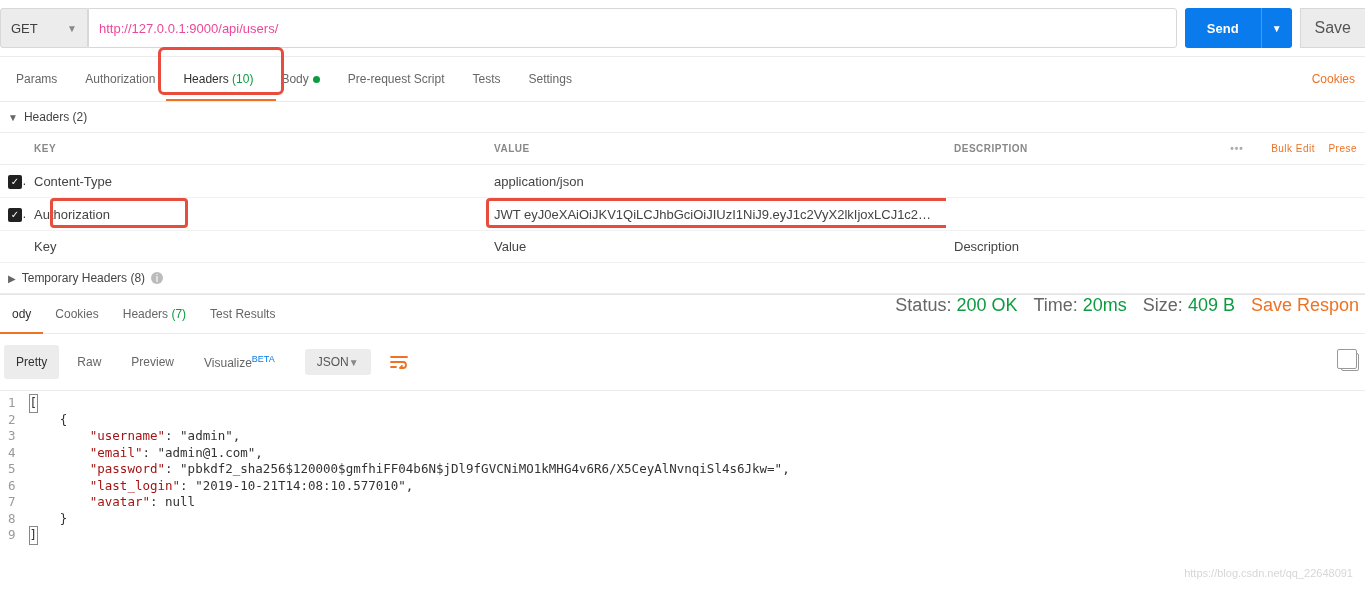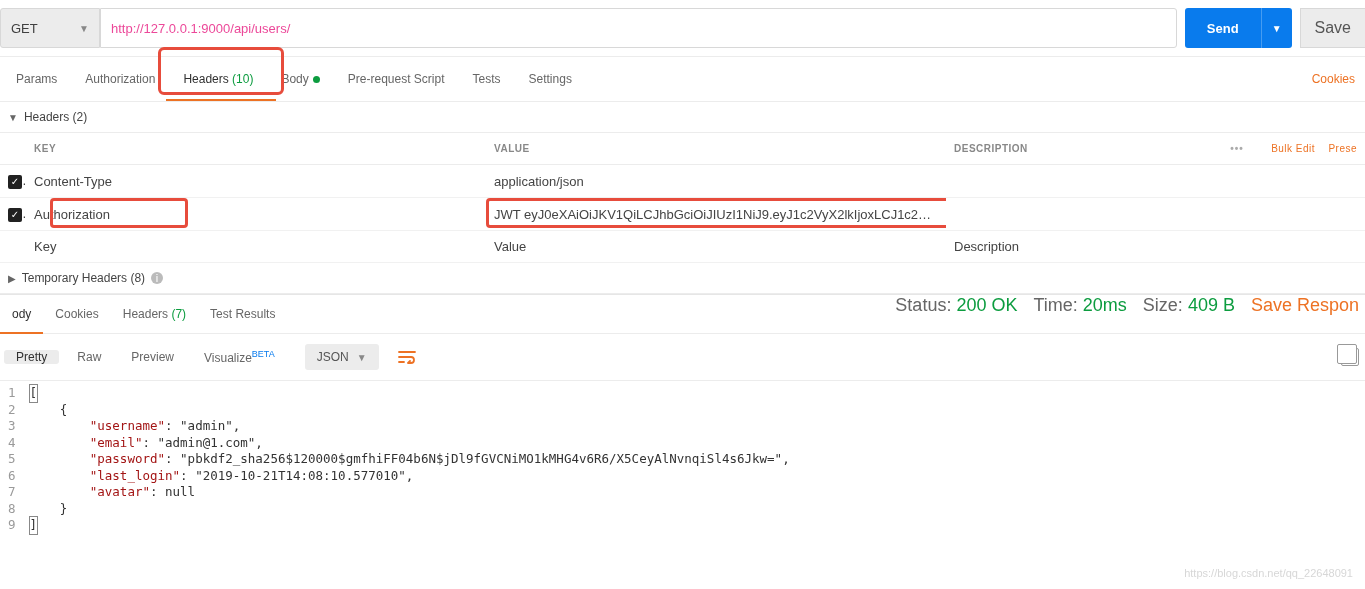--- a/index.html
+++ b/index.html
@@ -1,18 +1,18 @@
 <!DOCTYPE html>
 <html><head>
 <meta charset="utf-8">
 <style>
   * { box-sizing: border-box; margin: 0; padding: 0; }
   body { font-family: -apple-system, BlinkMacSystemFont, "Segoe UI", Helvetica, Arial, sans-serif; font-size: 12px; color: #505050; background: #fff; width: 1365px; }
   .url-bar { display: flex; align-items: stretch; padding: 8px 0; border-bottom: 1px solid #ececec; gap: 8px; }
-  .method-select { display:flex; align-items:center; justify-content:space-between; width:100px; padding:0 10px; background:#ececec; border:1px solid #d8d8d8; border-radius:3px 0 0 3px; font-size:13px; color:#404040; }
+  .method-select { display:flex; align-items:center; justify-content:space-between; width:88px; padding:0 10px; background:#ececec; border:1px solid #d8d8d8; border-radius:3px 0 0 3px; font-size:13px; color:#404040; }
   .method-select .chev { color:#888; font-size:10px; }
   .url-input { flex:1; border:1px solid #d8d8d8; border-radius:0 3px 3px 0; padding:0 10px; font-size:13px; color:#ec4899; display:flex; align-items:center; margin-left:-8px; }
   .send-btn { display:flex; align-items:stretch; }
   .send-main { background:#097bed; color:#fff; font-weight:600; font-size:13px; padding:0 22px; display:flex; align-items:center; border-radius:3px 0 0 3px; }
   .send-drop { background:#097bed; color:#fff; padding:0 10px; display:flex; align-items:center; border-left:1px solid rgba(255,255,255,.25); border-radius:0 3px 3px 0; font-size:10px;}
   .save-btn { background:#ececec; border:1px solid #d8d8d8; padding:0 14px; display:flex; align-items:center; color:#555; font-size:16px; margin-right:-1px;}
   .url-bar > * { height:40px; }
 
   .req-tabs { display:flex; align-items:center; padding:0 2px; border-bottom:1px solid #ececec; position:relative;justify-content:flex-end; }
   .req-tab { padding:15px 14px; font-size:12px; color:#666; cursor:pointer; position:relative; }
@@ -44,24 +44,24 @@
   .resp-tabs { display:flex; align-items:flex-start; border-top:1px solid #e6e6e6; border-bottom:1px solid #ececec; padding:0 0 0 0; }
   .resp-tab { padding:12px 12px; font-size:12px; color:#666; }
   .resp-tab.active { color:#303030; position:relative; }
   .resp-tab.active::after { content:""; position:absolute; left:0; right:0; bottom:-1px; height:2px; background:#ed7224;}
   .resp-tab .count { color:#0c9c3f; }
   .resp-meta { margin-left:auto; display:flex; align-items:center; gap:16px; padding-right:6px; font-size:18px; color:#666;}
   .resp-meta .val { color:#0c9c3f; }
   .resp-meta .save-resp { color:#ed7224; }
 
   .body-toolbar { display:flex; align-items:center; gap:6px; padding:10px 4px; border-bottom:1px solid #ececec; }
-  .pill { padding:0 12px; border-radius:3px; font-size:12px; color:#666; }
+  .pill { padding:10px 12px; border-radius:3px; font-size:12px; color:#666; }
   .pill.active { background:#ececec; color:#303030; }
   .pill .beta { color:#097bed; font-size:9px; vertical-align:super; }
-  .json-select { display:flex; align-items:center; gap:8px; padding:6px 12px; background:#ececec; border-radius:3px; font-size:12px; color:#555; margin-left:12px; }
+  .json-select { display:flex; align-items:center; padding:6px 12px; background:#ececec; border-radius:3px; font-size:12px; color:#555; margin-left:12px; }
   .wrap-btn { margin-left:8px; width:28px; height:24px; display:flex; align-items:center; justify-content:center; color:#ed7224; background:#fff; }
   .body-toolbar .spacer { flex:1; }
   .copy-ic { width:18px; height:18px; border:1.5px solid #999; border-radius:2px; position:relative; margin-right:2px; }
   .copy-ic::before { content:""; position:absolute; width:18px; height:18px; border:1.5px solid #999; border-radius:2px; left:-5px; top:-5px; background:#fff;}
 
   .code-area { display:flex; font-family: Menlo, Monaco, Consolas, monospace; font-size:12.5px; line-height:16.5px; padding:4px 0 40px 0; }
   .gutter { text-align:right; color:#9a9a9a; padding:0 14px 0 8px; user-select:none; }
   .gutter div { height:16.5px; }
   .code { white-space:pre; color:#333; }
   .key { color:#a31515; }

